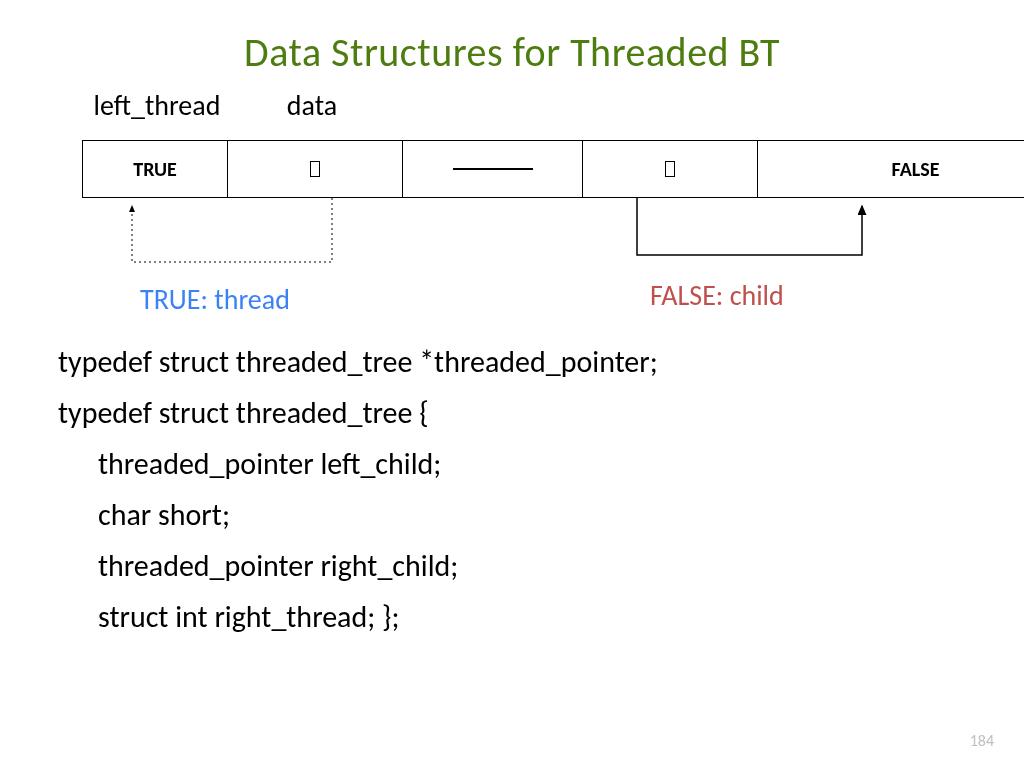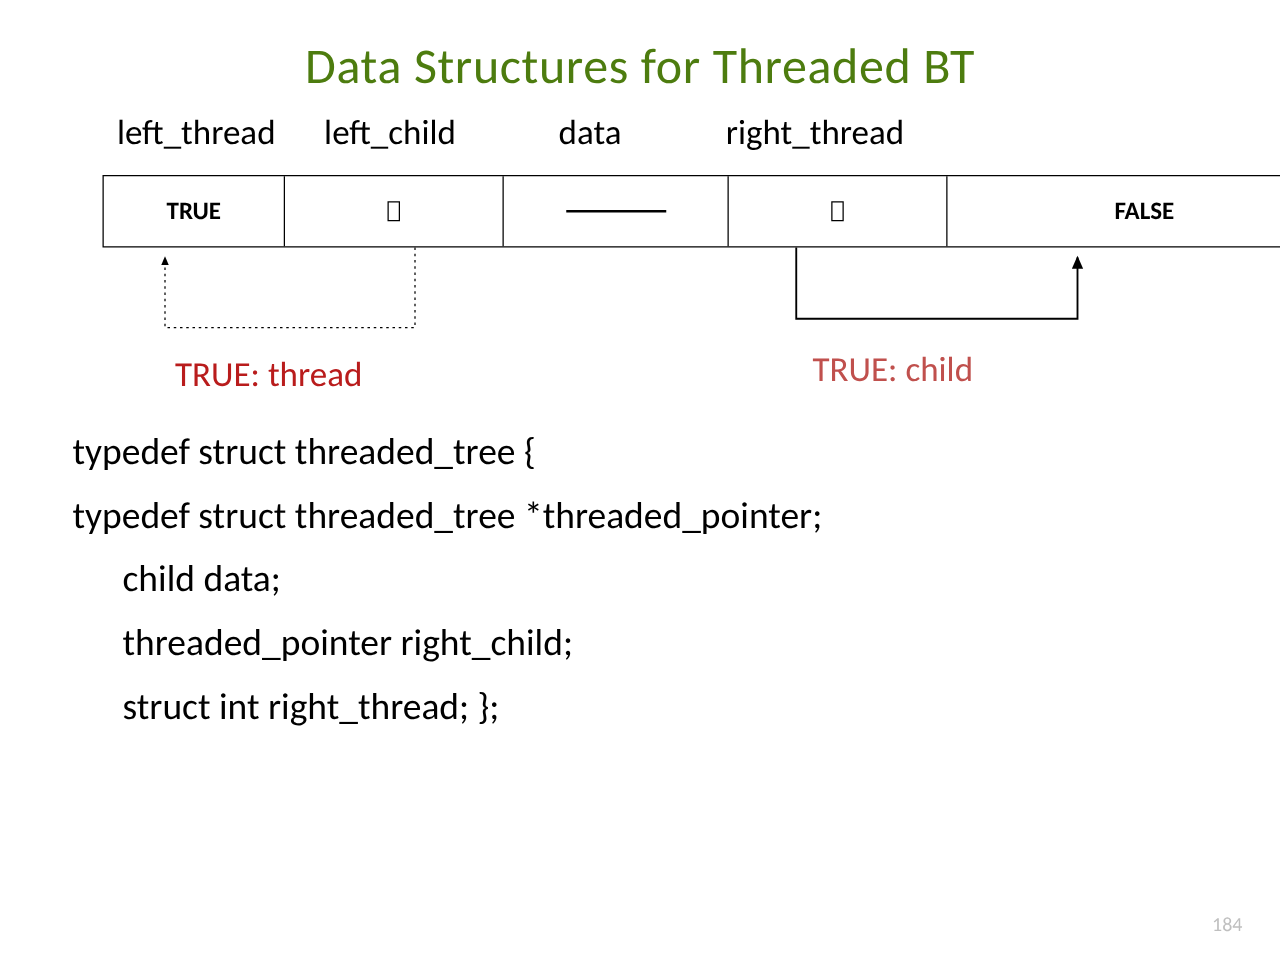--- a/index.html
+++ b/index.html
@@ -65,21 +65,21 @@
   .data-line {
     width: 80px; height: 0; border-top: 2px solid #000;
   }
 
   .arrows { position: absolute; top: 140px; left: 82px; width: 860px; height: 180px; pointer-events: none; }
 
   .ann-true {
     position: absolute;
     top: 282px;
     left: 140px;
-    color: #b91c1c;
+    color: #3b82f6;
     font-size: 28px;
   }
   .ann-false {
     position: absolute;
     top: 278px;
     left: 650px;
     color: #c0504d;
     font-size: 28px;
   }
 
@@ -101,23 +101,21 @@
     font-size: 16px;
   }
 </style>
 </head>
 <body>
 
 <h1 class="title">Data Structures for Threaded BT</h1>
 
 <div class="field-labels">
   <div class="lbl-lt">left_thread</div>
-  <div class="lbl-lc">left_child</div>
   <div class="lbl-d">data</div>
-  <div class="lbl-rt">right_thread</div>
 </div>
 
 <div class="node-row">
   <div class="cell c1">TRUE</div>
   <div class="cell c2">
       <span class="ptr-box"></span>
     </div>
   <div class="cell c3">
       <span class="data-line"></span>
     </div>
@@ -136,23 +134,24 @@
       <path d="M0,0 L7,3 L0,6 Z" fill="#000"></path>
     </marker>
   </defs>
 
   <path d="M250,58 L250,122 L50,122 L50,66" fill="none" stroke="#000" stroke-width="1" stroke-dasharray="2,3" marker-end="url(#arrowhead-dot)"></path>
 
   <path d="M555,58 L555,115 L780,115 L780,66" fill="none" stroke="#000" stroke-width="1.5" marker-end="url(#arrowhead)"></path>
 </svg>
 
 <div class="ann-true">TRUE: thread</div>
-<div class="ann-false">TRUE: child</div>
+<div class="ann-false">FALSE: child</div>
 
 <div class="code">
+  <div>typedef struct threaded_tree *threaded_pointer;</div>
   <div>typedef struct threaded_tree {</div>
-  <div>typedef struct threaded_tree *threaded_pointer;</div>
-  <div class="indent">child data;</div>
+  <div class="indent">threaded_pointer left_child;</div>
+  <div class="indent">char short;</div>
   <div class="indent">threaded_pointer right_child;</div>
   <div class="indent">struct int right_thread;  };</div>
 </div>
 
 <div class="pagenum">184</div>
 
 </body></html>

